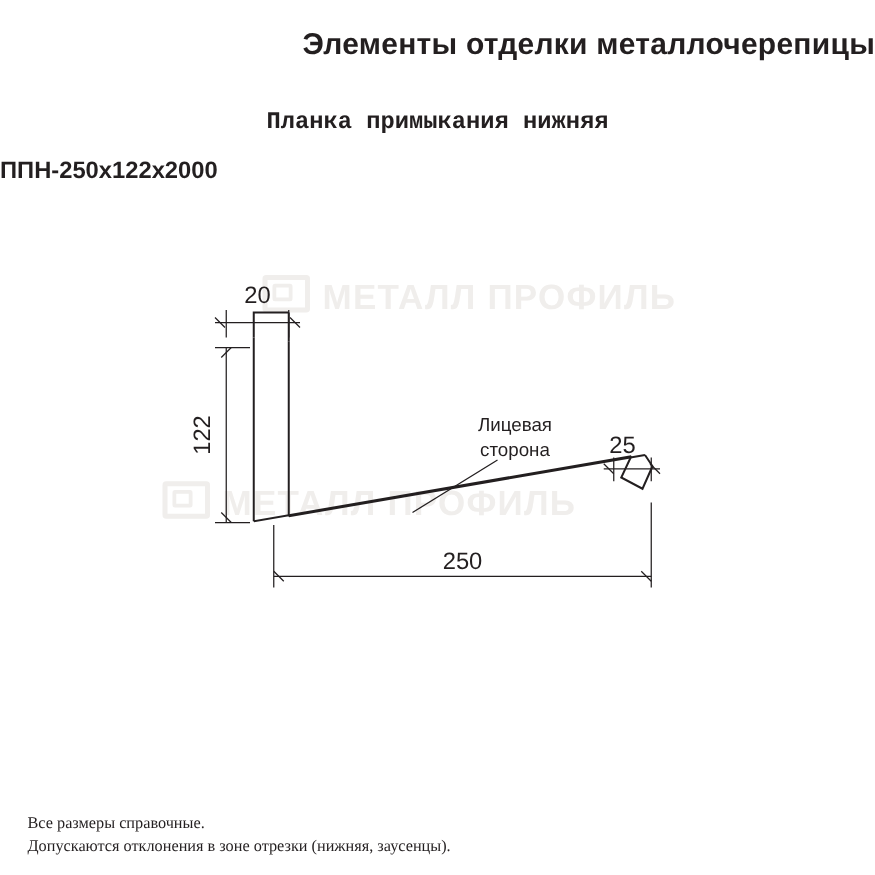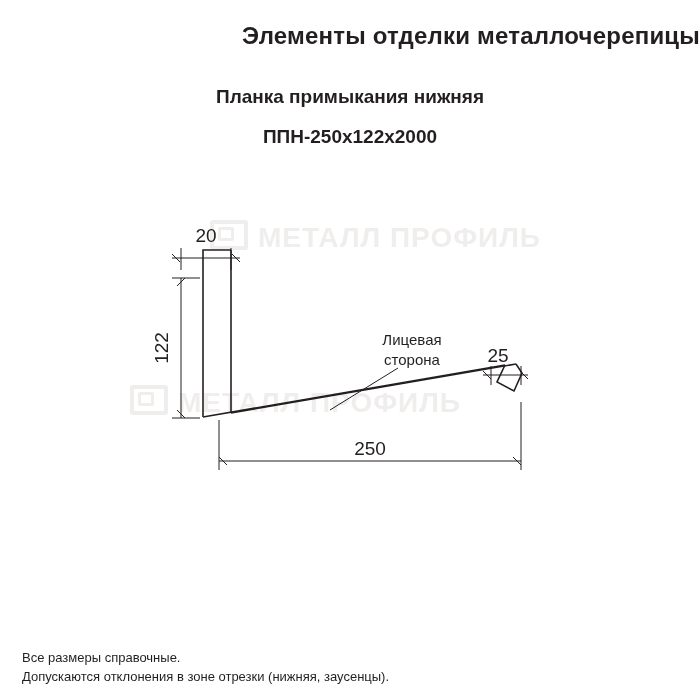--- a/index.html
+++ b/index.html
@@ -31,27 +31,28 @@
     letter-spacing: 0.2px;
   }
   .subtitle1 {
     position: absolute;
     top: 86px;
     left: 0;
     width: 700px;
     text-align: center;
     font-size: 19px;
     font-weight: bold;
+    font-family: Liberation Mono, monospace;
   }
   .subtitle2 {
     position: absolute;
     top: 126px;
     left: 0;
     width: 700px;
-    text-align: center;
+    text-align: left;
     font-size: 19px;
     font-weight: bold;
   }
   .drawing {
     position: absolute;
     top: 170px;
     left: 0;
     width: 632px;
     height: 360px;
   }
@@ -94,21 +95,21 @@
   .wm1 { left: 210px; top: 50px; }
   .wm2 { left: 130px; top: 215px; }
   .footer {
     position: absolute;
     left: 22px;
     bottom: 14px;
     font-size: 13px;
     line-height: 19px;
     color: #231f20;
   }
-  .footer div { white-space: nowrap; }
+  .footer div { white-space: nowrap; font-family: Liberation Serif, serif; }
   svg text {
     font-family: "Liberation Sans", sans-serif;
     fill: #231f20;
   }
 </style>
 </head>
 <body>
 
 <div class="page">
 

